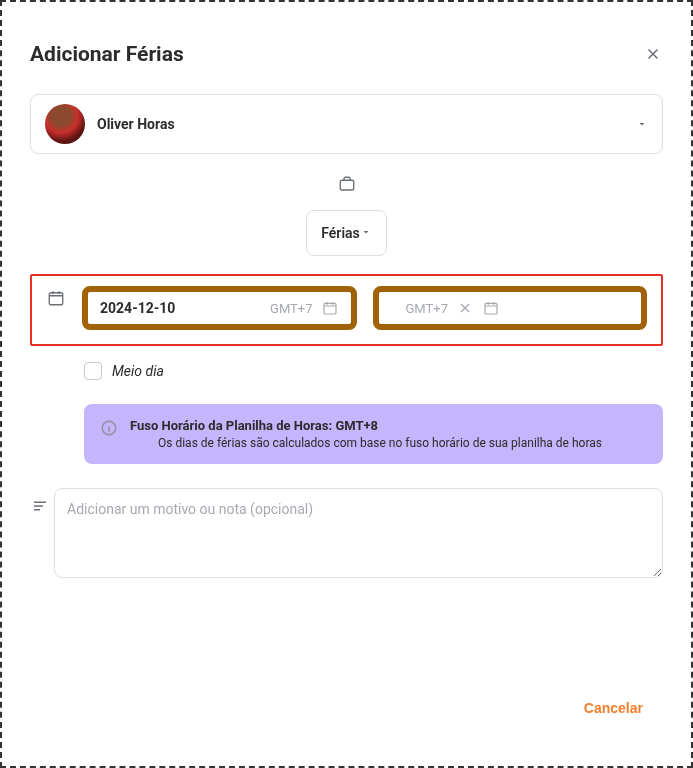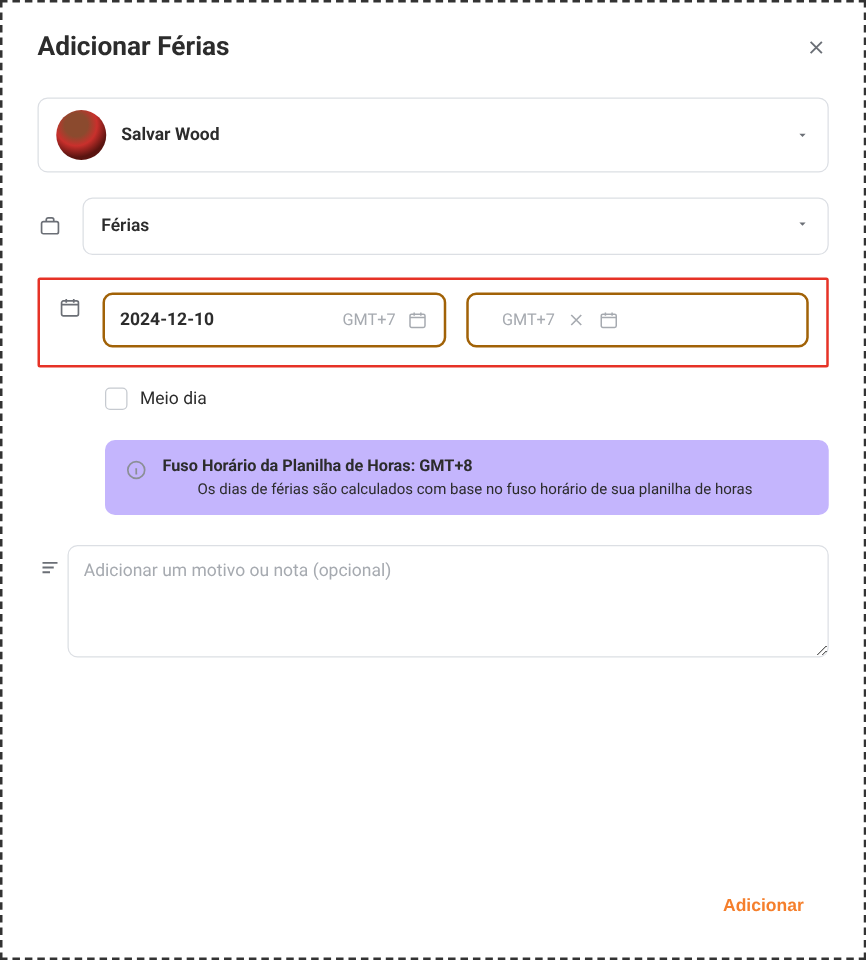--- a/index.html
+++ b/index.html
@@ -7,21 +7,21 @@
       font-family: -apple-system, BlinkMacSystemFont, "Segoe UI", Roboto, sans-serif;
       background: #fff;
       width: 693px;
       height: 768px;
       position: relative;
     }
     .modal {
       border: 2px dashed #333;
       width: 693px;
       height: 768px;
-      padding: 24px 28px;
+      padding: 40px 28px;
       display: flex;
       flex-direction: column;
       position: relative;
     }
     .modal-header {
       display: flex;
       justify-content: space-between;
       align-items: center;
       margin-bottom: 28px;
     }
@@ -76,20 +76,21 @@
       font-size: 14px;
       font-weight: 700;
       color: #2c2c2c;
     }
     .caret-down svg { width: 12px; height: 12px; color: #6b6f76; }
     .row-with-icon {
       display: flex;
       align-items: center;
       gap: 16px;
       margin-top: 20px;
+      flex-direction: column;
     }
     .row-icon {
       width: 20px;
       height: 20px;
       color: #6b6f76;
       flex-shrink: 0;
       display: flex;
       align-items: center;
       justify-content: center;
     }
@@ -124,21 +125,21 @@
       font-weight: 700;
       color: #2c2c2c;
       margin-bottom: 12px;
     }
     .date-row {
       display: flex;
       gap: 16px;
     }
     .date-input {
       flex: 1;
-      border: 2px solid #a16207;
+      border: 6px solid #a16207;
       border-radius: 8px;
       height: 44px;
       display: flex;
       align-items: center;
       padding: 0 12px;
       gap: 8px;
     }
     .date-value {
       flex: 1;
       font-size: 14px;
@@ -155,20 +156,21 @@
       width: 18px; height: 18px;
       display: flex; align-items:center; justify-content:center;
     }
     .date-suffix-icon svg { width: 16px; height: 16px; }
     .checkbox-row {
       display: flex;
       align-items: center;
       gap: 10px;
       margin-top: 16px;
       margin-left: 54px;
+      font-style: italic;
     }
     .checkbox {
       width: 18px;
       height: 18px;
       border: 1.5px solid #c6cad0;
       border-radius: 4px;
       background: #fff;
       cursor: pointer;
     }
     .checkbox-label {
@@ -261,21 +263,21 @@
       <svg viewBox="0 0 24 24" fill="none" stroke="currentColor" stroke-width="2">
           <path d="M18 6 L6 18 M6 6 L18 18"></path>
         </svg>
     </div>
   </div>
 
   <div>
     <div class="select-box member-select">
       <div class="member-left">
         <div class="avatar"></div>
-        <span class="member-name">Salvar Wood</span>
+        <span class="member-name">Oliver Horas</span>
       </div>
       <span class="caret-down">
         <svg viewBox="0 0 24 24" fill="currentColor">
             <path d="M7 10l5 5 5-5z"></path>
           </svg>
       </span>
     </div>
   </div>
 
   <div class="row-with-icon">
@@ -357,16 +359,16 @@
   <div class="note-row">
     <div class="note-icon">
       <svg viewBox="0 0 24 24" fill="none" stroke="currentColor" stroke-width="2">
           <path d="M4 7h16M4 12h12M4 17h8"></path>
         </svg>
     </div>
     <textarea class="textarea" placeholder="Adicionar um motivo ou nota (opcional)" style=""></textarea>
   </div>
 
   <div class="footer">
-    <button class="btn btn-cancel">Adicionar</button>
+    <button class="btn btn-cancel">Cancelar</button>
   </div>
 
 </div>
 
 </body></html>

